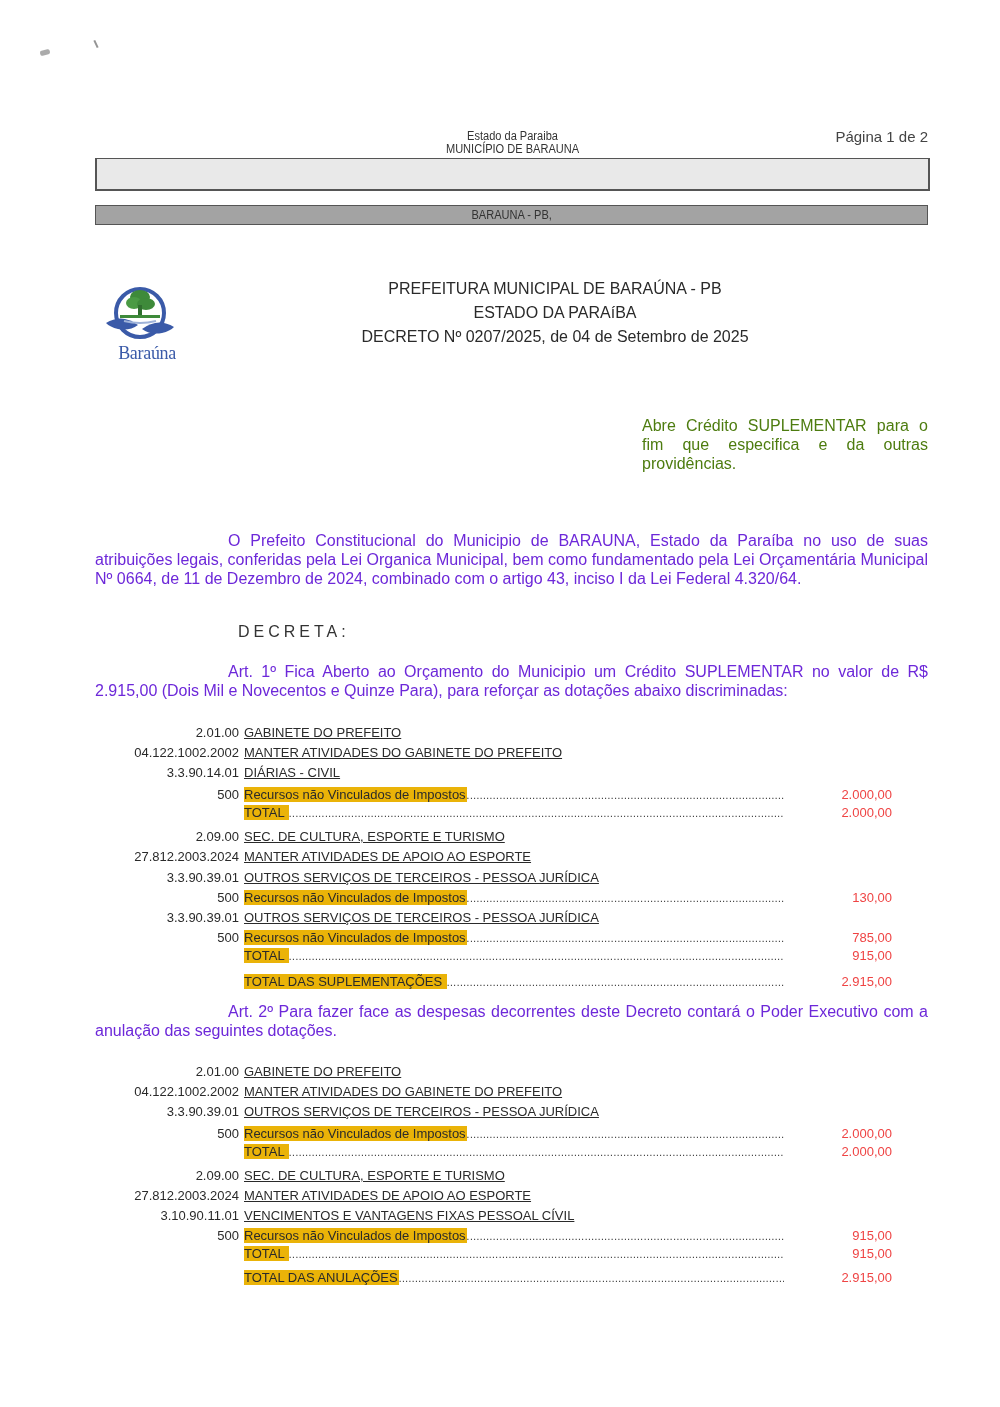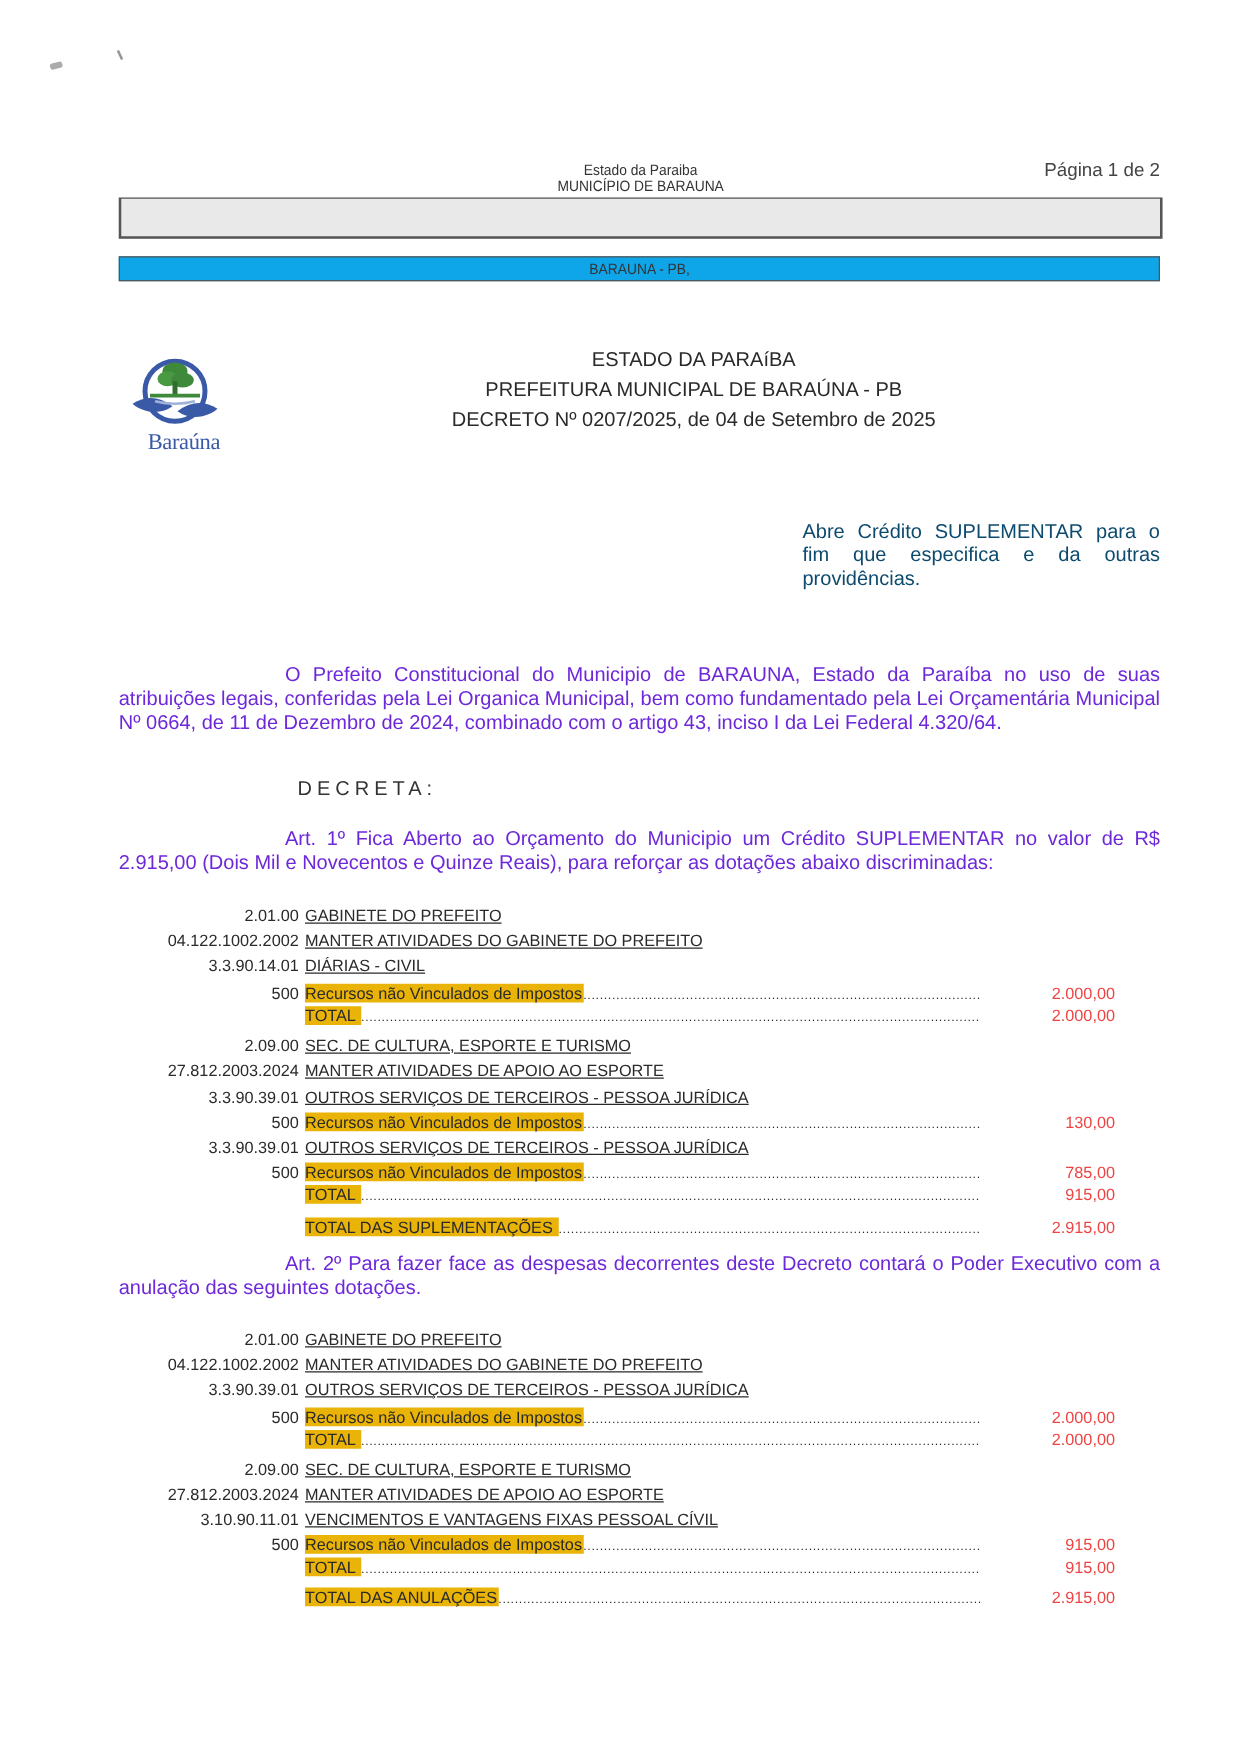--- a/index.html
+++ b/index.html
@@ -11,32 +11,32 @@
     .abs { position: absolute; }
 
     
     .scan-mark1 { left: 40px; top: 50px; width: 10px; height: 5px; background: #888; transform: rotate(-15deg); border-radius: 2px; opacity: .7; }
     .scan-mark2 { left: 95px; top: 40px; width: 2px; height: 8px; background: #666; transform: rotate(-25deg); opacity: .7; }
 
     
     .sys-header { left: 95px; top: 130px; width: 835px; text-align: center; font-size: 12px; line-height: 13px; color: #333; transform: scaleX(.92); transform-origin: center; }
     .page-num { right: 72px; top: 128px; font-size: 15px; color: #444; }
     .bar1 { left: 95px; top: 158px; width: 831px; height: 30px; background: #e9e9e9; border: 2px solid #555; border-top-width: 1.5px; }
-    .bar2 { left: 95px; top: 205px; width: 831px; height: 18px; background: #0ea5e9; border: 1.5px solid #555; text-align: center; font-size: 12px; line-height: 18px; color: #333; }
+    .bar2 { left: 95px; top: 205px; width: 831px; height: 18px; background: #a3a3a3; border: 1.5px solid #555; text-align: center; font-size: 12px; line-height: 18px; color: #333; }
     .bar2 span { display: inline-block; transform: scaleX(.92); }
 
     
     .logo { left: 100px; top: 283px; width: 80px; height: 82px; }
     .logo-text { left: 100px; top: 343px; width: 76px; text-align: right; font-family: "Liberation Serif", "DejaVu Serif", serif; font-size: 18px; color: #3a5aa8; letter-spacing: -.3px; }
 
     
     .title-block { left: 300px; top: 277px; width: 510px; text-align: center; font-size: 16px; line-height: 24px; color: #2a2a2a; }
 
     
-    .ementa { left: 642px; top: 416px; width: 286px; font-size: 16px; line-height: 19px; text-align: justify; color: #0c4a6e; }
+    .ementa { left: 642px; top: 416px; width: 286px; font-size: 16px; line-height: 19px; text-align: justify; color: #4d7c0f; }
 
     
     .para { left: 95px; width: 833px; font-size: 16px; line-height: 19px; text-align: justify; color: #6d28d9; }
     .para .indent { display: inline-block; width: 133px; }
     .para-preamble { top: 531px; }
     .decreta { left: 238px; top: 623px; font-size: 16px; letter-spacing: 4px; color: #333; }
     .para-art1 { top: 662px; }
     .para-art2 { top: 1002px; }
 
     
@@ -75,32 +75,32 @@
     <rect x="38" y="22" width="4" height="12" fill="#2f6e2e"></rect>
     <rect x="20" y="32" width="40" height="3" fill="#3e8a3a"></rect>
     <path d="M6 40 Q22 30 38 42 Q30 48 18 46 Q10 44 6 40 Z" fill="#3a5aa8"></path>
     <path d="M74 44 Q58 34 42 46 Q50 52 62 50 Q70 48 74 44 Z" fill="#3a5aa8"></path>
     <path d="M24 38 Q40 42 56 38" stroke="#9fb3d9" stroke-width="2" fill="none"></path>
   </svg>
 </div>
 <div class="abs logo-text">Baraúna</div>
 
 <div class="abs title-block">
+  <div>PREFEITURA MUNICIPAL DE BARAÚNA - PB</div>
   <div>ESTADO  DA PARAíBA</div>
-  <div>PREFEITURA MUNICIPAL DE BARAÚNA - PB</div>
   <div>DECRETO Nº 0207/2025, de 04 de Setembro de 2025</div>
 </div>
 
 <div class="abs ementa">Abre Crédito SUPLEMENTAR para o fim que especifica e da outras providências.</div>
 
 <div class="abs para para-preamble"><span class="indent"></span><span>O Prefeito Constitucional do Municipio de BARAUNA, Estado da Paraíba no uso de suas atribuições legais, conferidas pela Lei Organica Municipal, bem como fundamentado pela Lei Orçamentária Municipal Nº 0664, de 11 de Dezembro de 2024, combinado com o artigo 43, inciso I da Lei Federal 4.320/64.</span></div>
 
 <div class="abs decreta">DECRETA:</div>
 
-<div class="abs para para-art1"><span class="indent"></span><span>Art. 1º Fica Aberto ao Orçamento do Municipio um Crédito SUPLEMENTAR no valor de R$ 2.915,00 (Dois Mil e Novecentos e Quinze Reais), para reforçar as dotações abaixo discriminadas:</span></div>
+<div class="abs para para-art1"><span class="indent"></span><span>Art. 1º Fica Aberto ao Orçamento do Municipio um Crédito SUPLEMENTAR no valor de R$ 2.915,00 (Dois Mil e Novecentos e Quinze Para), para reforçar as dotações abaixo discriminadas:</span></div>
 
 <div class="abs btable" style="top:724px;" id="supp">
     <div class="brow" style="top: 0px;">
       <span class="bcode">2.01.00</span>
       <span class="bdesc">GABINETE DO PREFEITO</span>
     </div>
     <div class="brow" style="top: 20px;">
       <span class="bcode">04.122.1002.2002</span>
       <span class="bdesc">MANTER ATIVIDADES DO GABINETE DO PREFEITO</span>
     </div>

